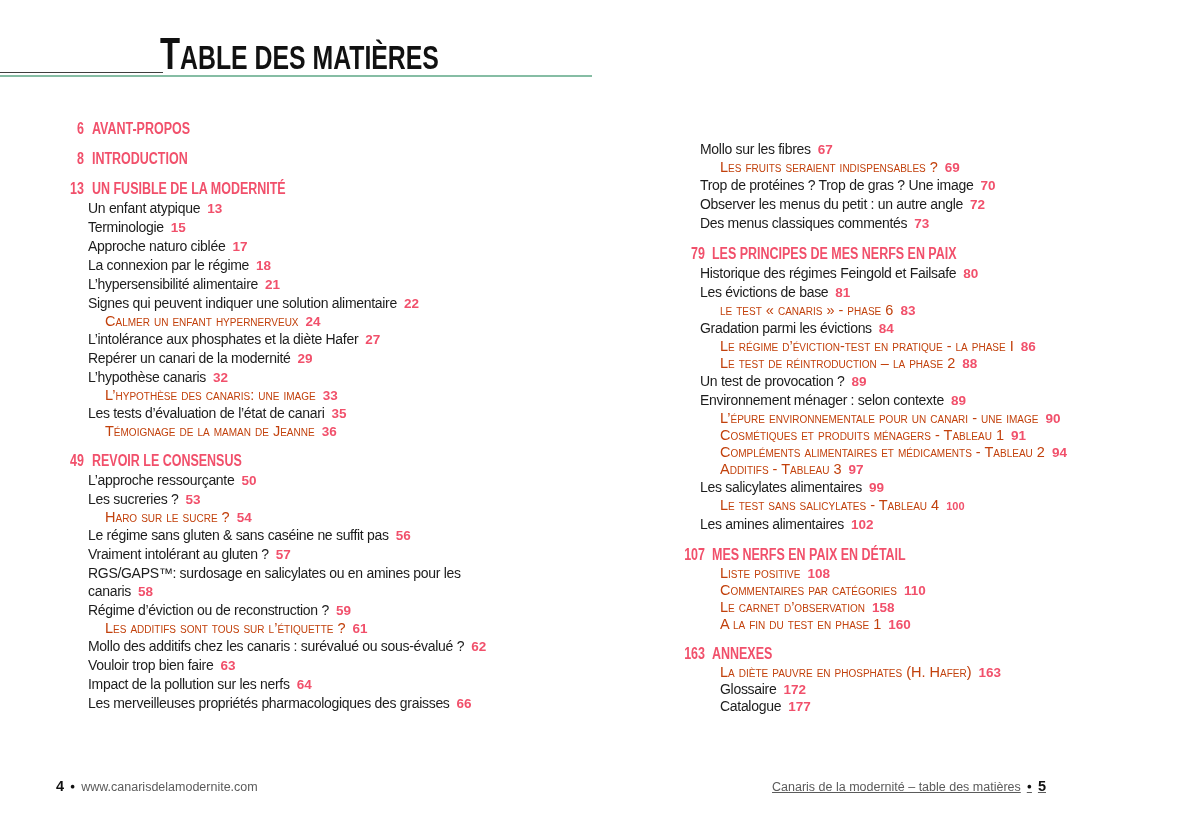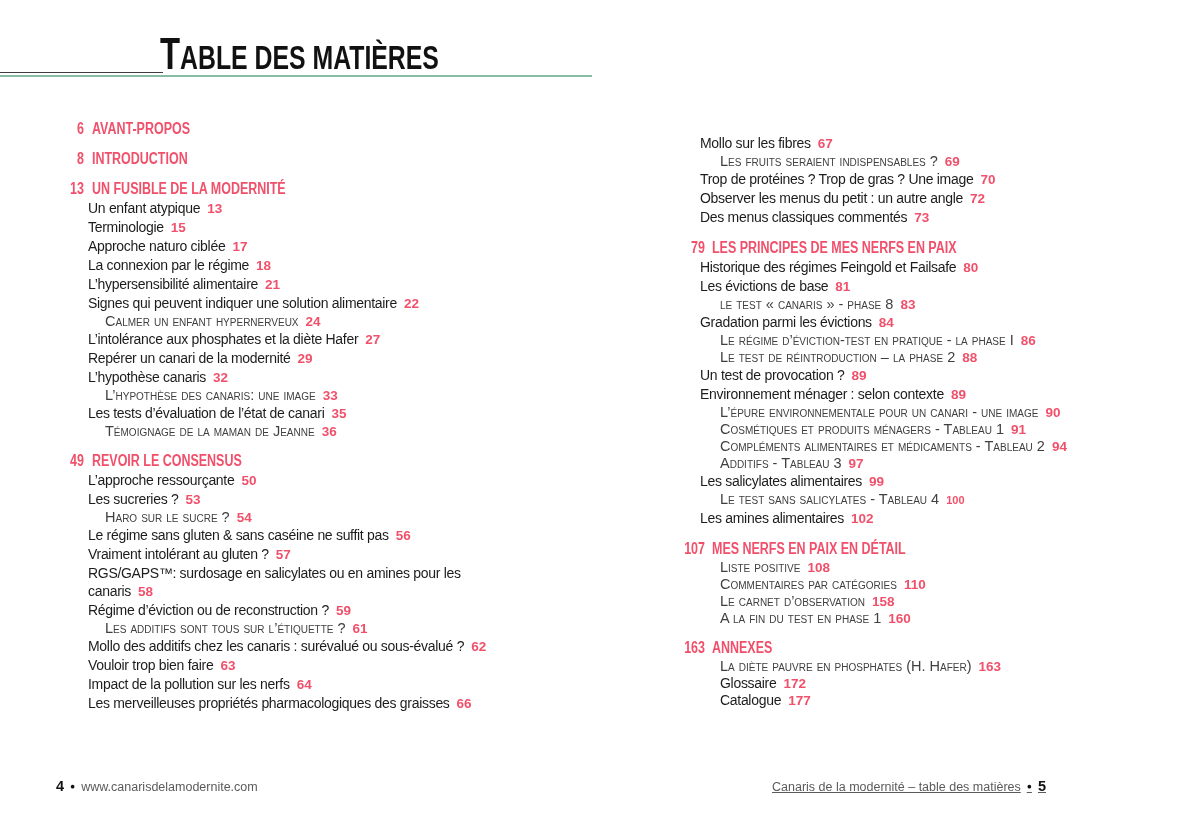--- a/index.html
+++ b/index.html
@@ -10,39 +10,39 @@
   .rule-dark{position:absolute;left:0;top:72px;width:163px;height:1px;background:#3f3f3f;}
   .rule-green{position:absolute;left:0;top:75px;width:592px;height:2px;background:#86bda4;}
   h1.title{position:absolute;left:160px;top:36px;margin:0;font-size:34px;line-height:36px;
     font-weight:700;color:#111;text-transform:uppercase;letter-spacing:0;
     transform:scaleX(0.73);transform-origin:0 50%;white-space:nowrap;}
   h1.title::first-letter{font-size:45px;}
 
   
   .col{position:absolute;color:#1c1c1c;}
   .col-left{left:52px;top:119px;width:456px;}
-  .col-right{left:664px;top:134px;width:480px;}
+  .col-right{left:664px;top:140px;width:480px;}
 
   .group{margin-top:11px;}
   .col .group:first-child{margin-top:0;}
 
   .ghead{display:flex;align-items:baseline;line-height:19px;margin-bottom:1px;
     font-weight:700;color:var(--accent);font-size:16px;white-space:nowrap;}
   .gnum{display:inline-block;text-align:right;transform:scaleX(0.78);transform-origin:100% 50%;flex:0 0 auto;}
   .col-left .gnum{width:32px;margin-right:8px;}
   .col-right .gnum{width:41px;margin-right:7px;}
   .glabel{display:inline-block;transform:scaleX(0.78);transform-origin:0 50%;}
 
   .item{font-size:14px;line-height:18px;letter-spacing:-0.3px;color:#1c1c1c;}
   .col-left .item{padding-left:36px;}
   .col-right .item{padding-left:36px;}
   .item.sub,.item.entry2{line-height:17px;}
   .col-left .item.sub,.col-left .item.entry2{padding-left:53px;}
   .col-right .item.sub,.col-right .item.entry2{padding-left:56px;}
-  .item.sub .itext{font-variant:small-caps;font-size:14.5px;letter-spacing:0;color:#404040;}
+  .item.sub .itext{font-variant:small-caps;font-size:14.5px;letter-spacing:0;color:#c2410c;}
   .pg{color:var(--accent);font-weight:700;font-size:13.5px;margin-left:7px;letter-spacing:0;}
   .pg.pgsmall{font-size:11px;}
 
   
   .footer{position:absolute;top:778px;font-size:12.5px;color:#5b5b5b;letter-spacing:0;}
   .footer-left{left:56px;}
   .footer-right{right:46px;text-decoration:underline;}
   .fnum{color:#111;font-weight:700;font-size:14.5px;}
   .dot{color:#111;font-size:8.5px;vertical-align:2px;margin:0 6px;}
 </style>
@@ -113,21 +113,21 @@
         <div class="item entry"><span class="itext">Observer les menus du petit : un autre angle</span><span class="pg">72</span></div>
         <div class="item entry"><span class="itext">Des menus classiques commentés</span><span class="pg">73</span></div>
       </div>
       <div class="group">
         <div class="ghead">
           <span class="gnum">79</span>
           <span class="glabel">LES PRINCIPES DE MES NERFS EN PAIX</span>
         </div>
         <div class="item entry"><span class="itext">Historique des régimes Feingold et Failsafe</span><span class="pg">80</span></div>
         <div class="item entry"><span class="itext">Les évictions de base</span><span class="pg">81</span></div>
-        <div class="item sub"><span class="itext">le test « canaris » - phase 8</span><span class="pg">83</span></div>
+        <div class="item sub"><span class="itext">le test « canaris » - phase 6</span><span class="pg">83</span></div>
         <div class="item entry"><span class="itext">Gradation parmi les évictions</span><span class="pg">84</span></div>
         <div class="item sub"><span class="itext">Le régime d’éviction-test en pratique - la phase I</span><span class="pg">86</span></div>
         <div class="item sub"><span class="itext">Le test de réintroduction – la phase 2</span><span class="pg">88</span></div>
         <div class="item entry"><span class="itext">Un test de provocation ?</span><span class="pg">89</span></div>
         <div class="item entry"><span class="itext">Environnement ménager : selon contexte</span><span class="pg">89</span></div>
         <div class="item sub"><span class="itext">L’épure environnementale pour un canari - une image</span><span class="pg">90</span></div>
         <div class="item sub"><span class="itext">Cosmétiques et produits ménagers - Tableau 1</span><span class="pg">91</span></div>
         <div class="item sub"><span class="itext">Compléments alimentaires et médicaments - Tableau 2</span><span class="pg">94</span></div>
         <div class="item sub"><span class="itext">Additifs - Tableau 3</span><span class="pg">97</span></div>
         <div class="item entry"><span class="itext">Les salicylates alimentaires</span><span class="pg">99</span></div>

